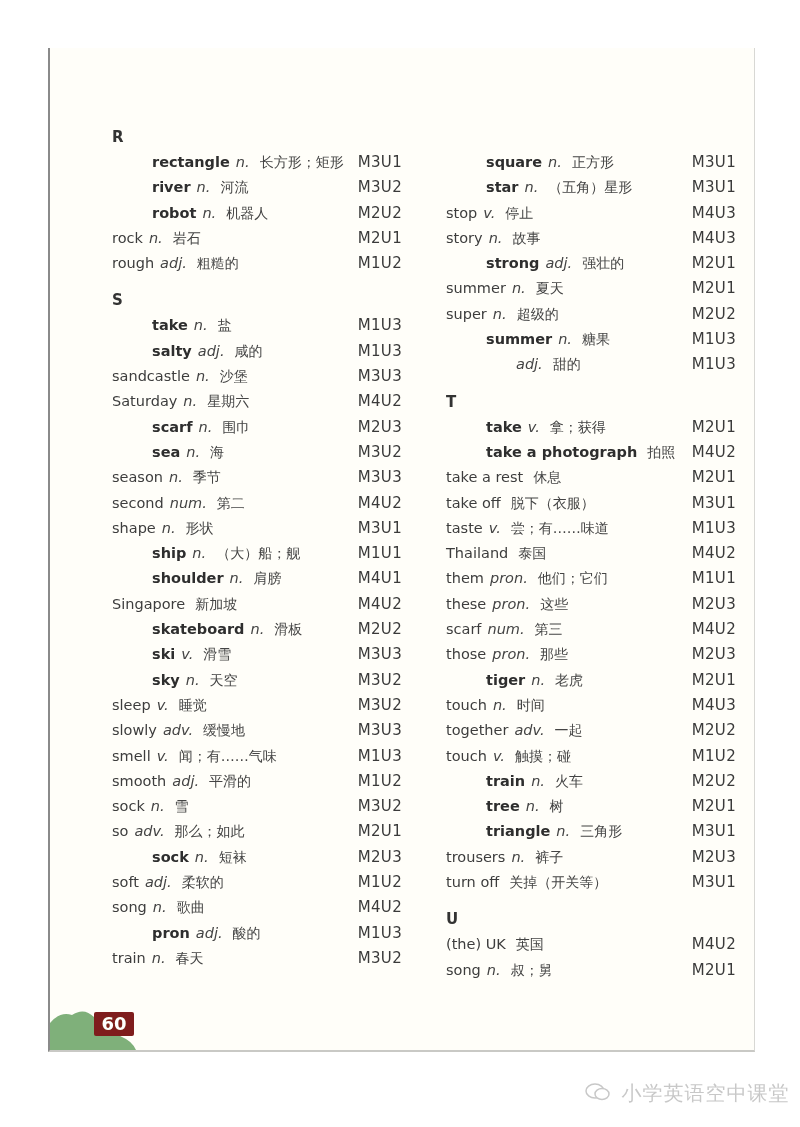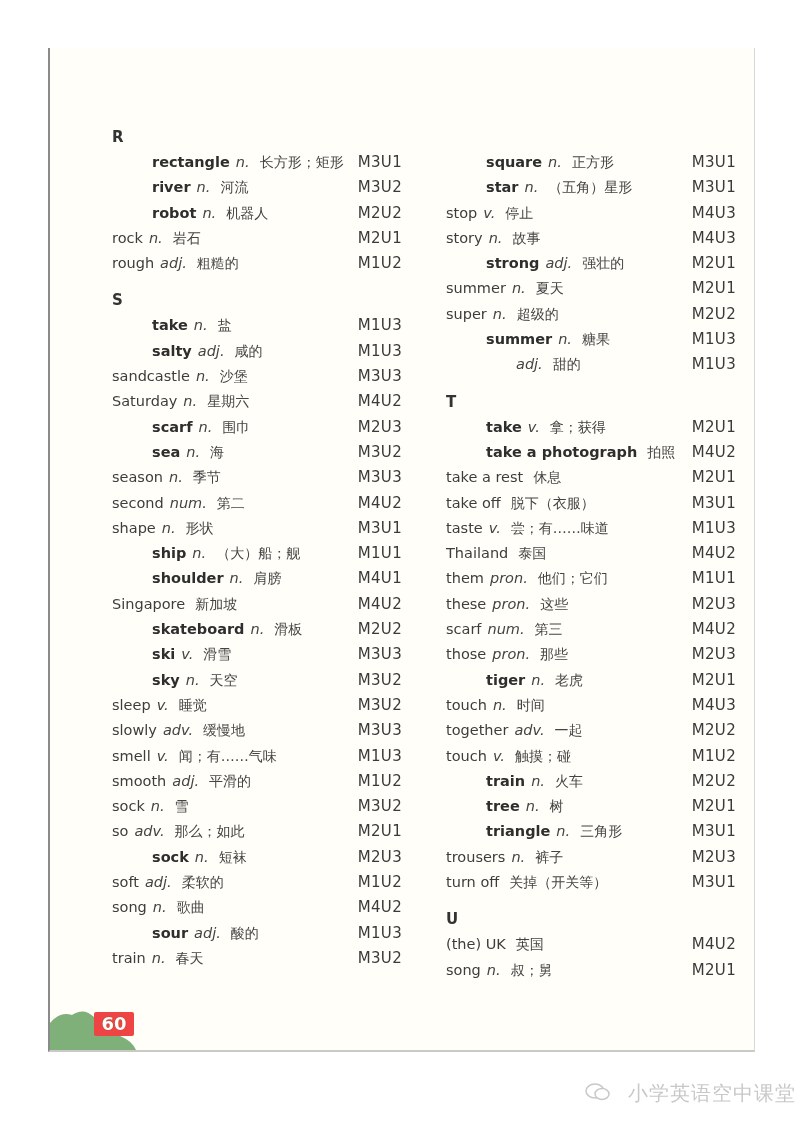--- a/index.html
+++ b/index.html
@@ -25,28 +25,28 @@
       position: relative; height: 25.3px; line-height: 25.3px; font-size: 14.5px; white-space: nowrap;
     }
     .row .word { color: #3d3d3d; }
     .row .word.bold { font-weight: bold; color: #2e2e2e; margin-left: 40px; }
     .row .pos { font-style: italic; margin-left: 6px; color: #444; }
     .row .pos.indent { margin-left: 70px; }
     .row .zh { margin-left: 10px; font-size: 14px; color: #444; }
     .row .unit { position: absolute; right: 0; top: 0; font-size: 15px; color: #3a3a3a; letter-spacing: 0.3px; }
     .page-badge {
       position: absolute; left: 44px; top: 964px; width: 40px; height: 24px;
-      background: #ef4444; border-radius: 2px; color: #fff; font-weight: bold; font-size: 18px;
+      background: #7f1d1d; border-radius: 2px; color: #fff; font-weight: bold; font-size: 18px;
       line-height: 24px; text-align: center; text-shadow: 0 0 1px #7a4a10;
       font-family: "DejaVu Sans", sans-serif; z-index: 2;
     }
     .grass { position: absolute; left: 0; top: 955px; width: 90px; height: 47px; z-index: 1; }
     .watermark {
       position: absolute; left: 585px; top: 1080px; font-size: 20px; color: #c8c8c8;
-      font-family: Liberation Mono, monospace; letter-spacing: 1px;
+      font-family: Liberation Sans, sans-serif; letter-spacing: 1px;
     }
     .watermark .wm-icon { display: inline-block; vertical-align: middle; margin-right: 4px; }
   </style>
 </head>
 <body>
 
 <div class="page">
   <div class="col left" id="leftCol">
       <div class="letter">R</div>
       <div class="row"><span class="word bold">rectangle</span><span class="pos">n.</span><span class="zh">长方形；矩形</span><span class="unit">M3U1</span></div>
@@ -72,21 +72,21 @@
       <div class="row"><span class="word bold">sky</span><span class="pos">n.</span><span class="zh">天空</span><span class="unit">M3U2</span></div>
       <div class="row"><span class="word">sleep</span><span class="pos">v.</span><span class="zh">睡觉</span><span class="unit">M3U2</span></div>
       <div class="row"><span class="word">slowly</span><span class="pos">adv.</span><span class="zh">缓慢地</span><span class="unit">M3U3</span></div>
       <div class="row"><span class="word">smell</span><span class="pos">v.</span><span class="zh">闻；有……气味</span><span class="unit">M1U3</span></div>
       <div class="row"><span class="word">smooth</span><span class="pos">adj.</span><span class="zh">平滑的</span><span class="unit">M1U2</span></div>
       <div class="row"><span class="word">sock</span><span class="pos">n.</span><span class="zh">雪</span><span class="unit">M3U2</span></div>
       <div class="row"><span class="word">so</span><span class="pos">adv.</span><span class="zh">那么；如此</span><span class="unit">M2U1</span></div>
       <div class="row"><span class="word bold">sock</span><span class="pos">n.</span><span class="zh">短袜</span><span class="unit">M2U3</span></div>
       <div class="row"><span class="word">soft</span><span class="pos">adj.</span><span class="zh">柔软的</span><span class="unit">M1U2</span></div>
       <div class="row"><span class="word">song</span><span class="pos">n.</span><span class="zh">歌曲</span><span class="unit">M4U2</span></div>
-      <div class="row"><span class="word bold">sour</span><span class="pos">adj.</span><span class="zh">酸的</span><span class="unit">M1U3</span></div>
+      <div class="row"><span class="word bold">pron</span><span class="pos">adj.</span><span class="zh">酸的</span><span class="unit">M1U3</span></div>
       <div class="row"><span class="word">train</span><span class="pos">n.</span><span class="zh">春天</span><span class="unit">M3U2</span></div>
     </div>
   <div class="col right" id="rightCol">
       <div style="height: 25px;"></div>
       <div class="row"><span class="word bold">square</span><span class="pos">n.</span><span class="zh">正方形</span><span class="unit">M3U1</span></div>
       <div class="row"><span class="word bold">star</span><span class="pos">n.</span><span class="zh">（五角）星形</span><span class="unit">M3U1</span></div>
       <div class="row"><span class="word">stop</span><span class="pos">v.</span><span class="zh">停止</span><span class="unit">M4U3</span></div>
       <div class="row"><span class="word">story</span><span class="pos">n.</span><span class="zh">故事</span><span class="unit">M4U3</span></div>
       <div class="row"><span class="word bold">strong</span><span class="pos">adj.</span><span class="zh">强壮的</span><span class="unit">M2U1</span></div>
       <div class="row"><span class="word">summer</span><span class="pos">n.</span><span class="zh">夏天</span><span class="unit">M2U1</span></div>

